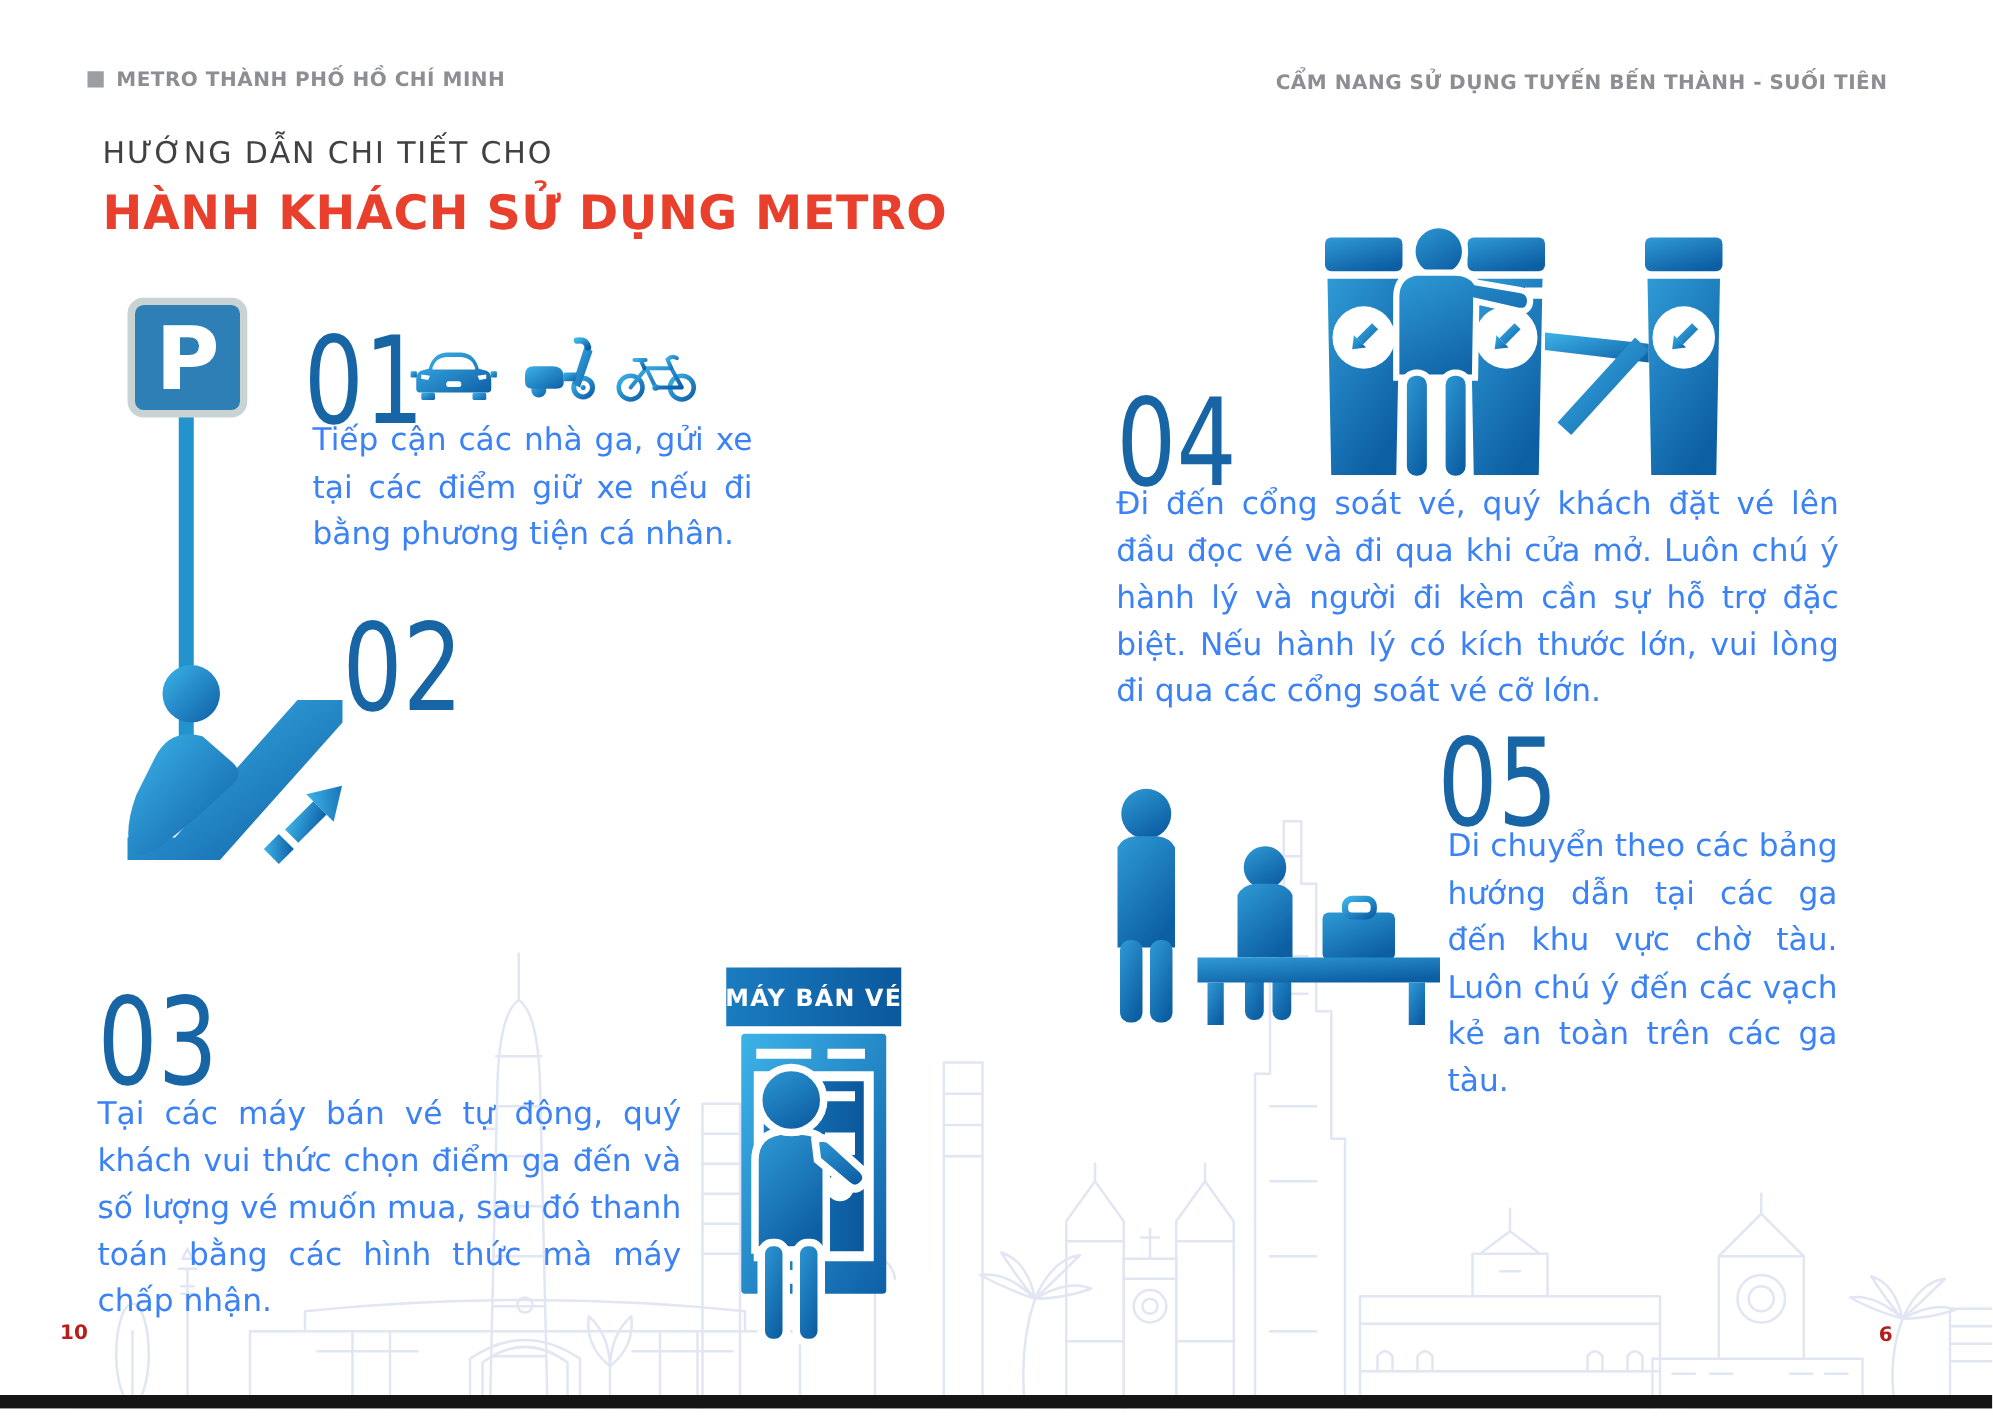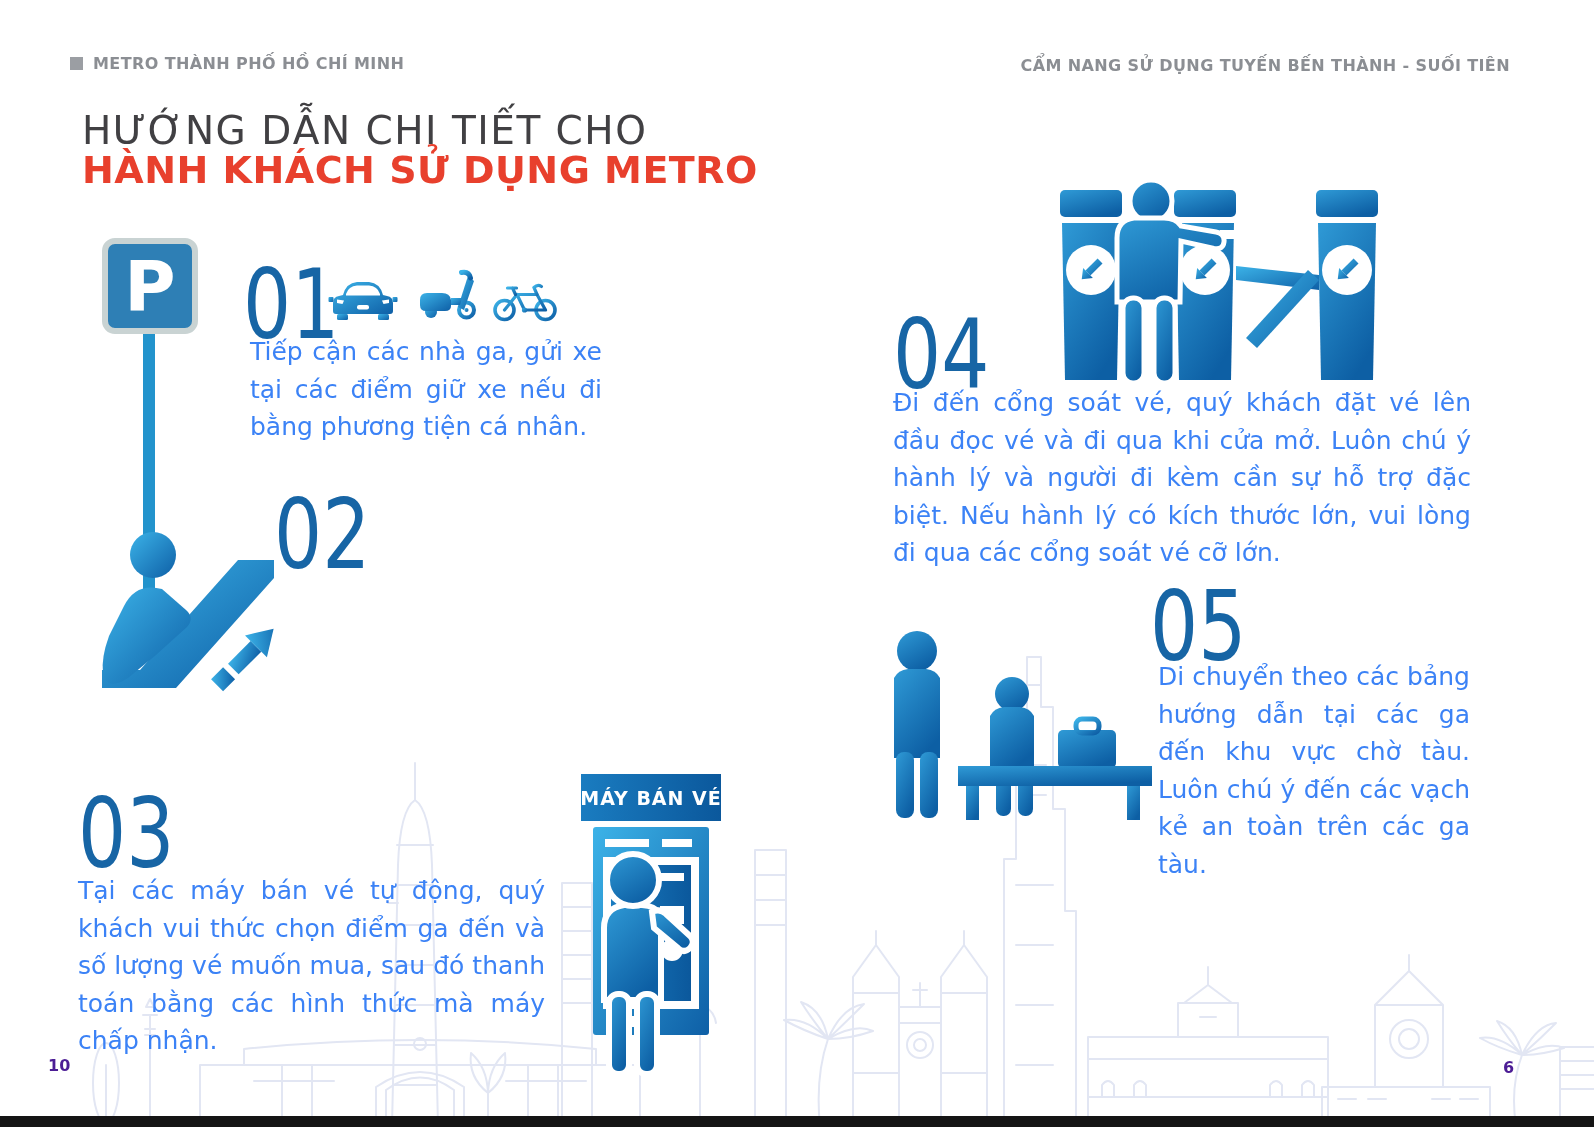--- a/index.html
+++ b/index.html
@@ -6,29 +6,29 @@
   .canvas { position:relative; width:1594px; height:1127px; background:#ffffff; overflow:hidden;
             font-family:"DejaVu Sans","Liberation Sans",sans-serif; }
   .abs { position:absolute; }
   svg text { font-family:"DejaVu Sans","Liberation Sans",sans-serif; }
 
   .hdr-left { left:70px; top:54px; display:flex; align-items:center; gap:10px; z-index:3; }
   .hdr-sq { width:13px; height:13px; background:#9b9ea3; }
   .hdr { font-size:16px; font-weight:bold; color:#8b8e93; letter-spacing:0.4px; }
   .hdr-right { right:84px; top:56px; z-index:3;text-align:center; }
 
-  .title1 { left:82px; top:108px; font-size:39px; font-weight:400; color:#414043; letter-spacing:1.5px; z-index:3; }
+  .title1 { left:82px; top:108px; font-size:24px; font-weight:400; color:#414043; letter-spacing:1.5px; z-index:3; }
   .title2 { left:82px; top:148px; font-size:38px; font-weight:800; color:#e8402d; letter-spacing:0.5px; z-index:3; }
 
   .num { color:#1765a5; font-size:97px; line-height:1; font-weight:400;
          transform:scaleX(0.78); transform-origin:left top; z-index:3; }
 
   .para { font-size:25px; line-height:1.5; color:#3b82f6; text-align:justify; text-align-last:left; z-index:3; }
 
-  .pagenum { font-size:16px; font-weight:bold; color:#4c1d95; z-index:4; }
+  .pagenum { font-size:16px; font-weight:bold; color:#b91c1c; z-index:4; }
 
   .skyline { left:0; top:645px; z-index:1; }
   .art { z-index:2; }
   .blackbar { left:0; bottom:0; width:1594px; height:11px; background:#151515; z-index:5; }
 </style>
 </head>
 <body>
 
 <div class="canvas">
 

